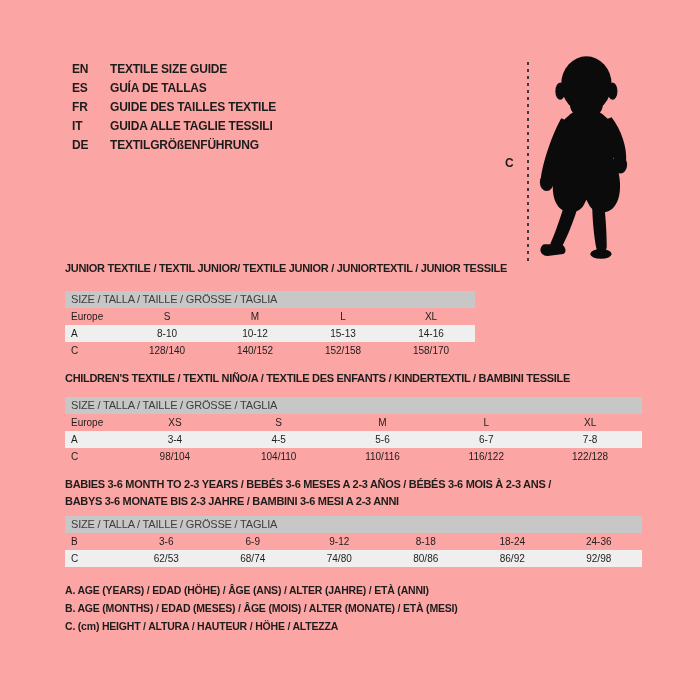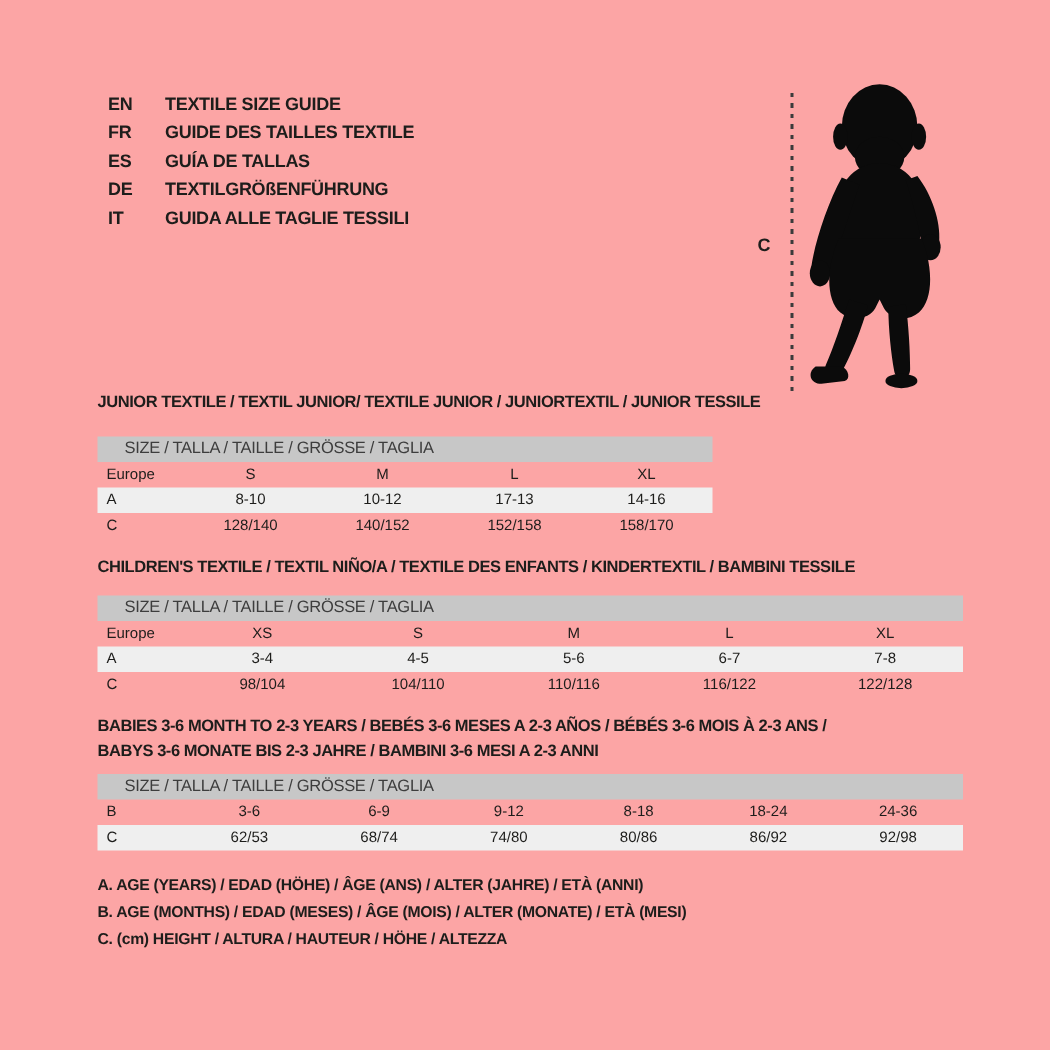--- a/index.html
+++ b/index.html
@@ -27,21 +27,21 @@
   #t1-title { top:260px; }
   #t2-title { top:370px; }
   #t3-title { top:476px; }
 
   
   .size-table { position:absolute; left:65px; }
   #table1 { top:291px; width:410px; }
   #table2 { top:397px; width:577px; }
   #table3 { top:516px; width:577px; }
   .t-header { height:17px; line-height:17px; background:#c7c7c7; color:#3d3d3d;
-              font-size:11px; padding-left:18px; letter-spacing:-0.2px; white-space:nowrap; overflow:hidden; }
+              font-size:11px; padding-left:6px; letter-spacing:-0.2px; white-space:nowrap; overflow:hidden; }
   .t-row { display:flex; height:17px; line-height:17px; font-size:10px; }
   .t-row.alt { background:#efefef; }
   .t-label { width:58px; padding-left:6px; }
   .t-cell { flex:1; text-align:center; }
 
   
   .footnotes { position:absolute; left:65px; top:581px; }
   .footnote { height:18px; line-height:18px; font-weight:bold; font-size:10.5px;
               letter-spacing:-0.2px; white-space:nowrap; }
 </style>
@@ -49,34 +49,34 @@
 <body>
 
 <div class="page">
 
   <div class="lang-block">
     <div class="lang-row">
       <span class="lang-code">EN</span>
       <span class="lang-label">TEXTILE SIZE GUIDE</span>
     </div>
     <div class="lang-row">
+      <span class="lang-code">ES</span>
+      <span class="lang-label">GUÍA DE TALLAS</span>
+    </div>
+    <div class="lang-row">
       <span class="lang-code">FR</span>
       <span class="lang-label">GUIDE DES TAILLES TEXTILE</span>
     </div>
     <div class="lang-row">
-      <span class="lang-code">ES</span>
-      <span class="lang-label">GUÍA DE TALLAS</span>
+      <span class="lang-code">IT</span>
+      <span class="lang-label">GUIDA ALLE TAGLIE TESSILI</span>
     </div>
     <div class="lang-row">
       <span class="lang-code">DE</span>
       <span class="lang-label">TEXTILGRÖßENFÜHRUNG</span>
-    </div>
-    <div class="lang-row">
-      <span class="lang-code">IT</span>
-      <span class="lang-label">GUIDA ALLE TAGLIE TESSILI</span>
     </div>
   </div>
 
   <div class="dash-line"></div>
   <div class="c-label">C</div>
   <svg class="baby-svg" width="126" height="209" viewBox="0 0 130 215" fill="#0b0b0b" xmlns="http://www.w3.org/2000/svg">
     <ellipse cx="52" cy="31" rx="26" ry="29"></ellipse>
     <ellipse cx="25" cy="38" rx="5" ry="9"></ellipse>
     <ellipse cx="79" cy="38" rx="5" ry="9"></ellipse>
     <ellipse cx="52" cy="52" rx="17" ry="14"></ellipse>
@@ -100,21 +100,21 @@
           <div class="t-label">Europe</div>
           <div class="t-cell">S</div>
           <div class="t-cell">M</div>
           <div class="t-cell">L</div>
           <div class="t-cell">XL</div>
         </div>
         <div class="t-row alt">
           <div class="t-label">A</div>
           <div class="t-cell">8-10</div>
           <div class="t-cell">10-12</div>
-          <div class="t-cell">17-13</div>
+          <div class="t-cell">15-13</div>
           <div class="t-cell">14-16</div>
         </div>
         <div class="t-row">
           <div class="t-label">C</div>
           <div class="t-cell">128/140</div>
           <div class="t-cell">140/152</div>
           <div class="t-cell">152/158</div>
           <div class="t-cell">158/170</div>
         </div>
       </div>

